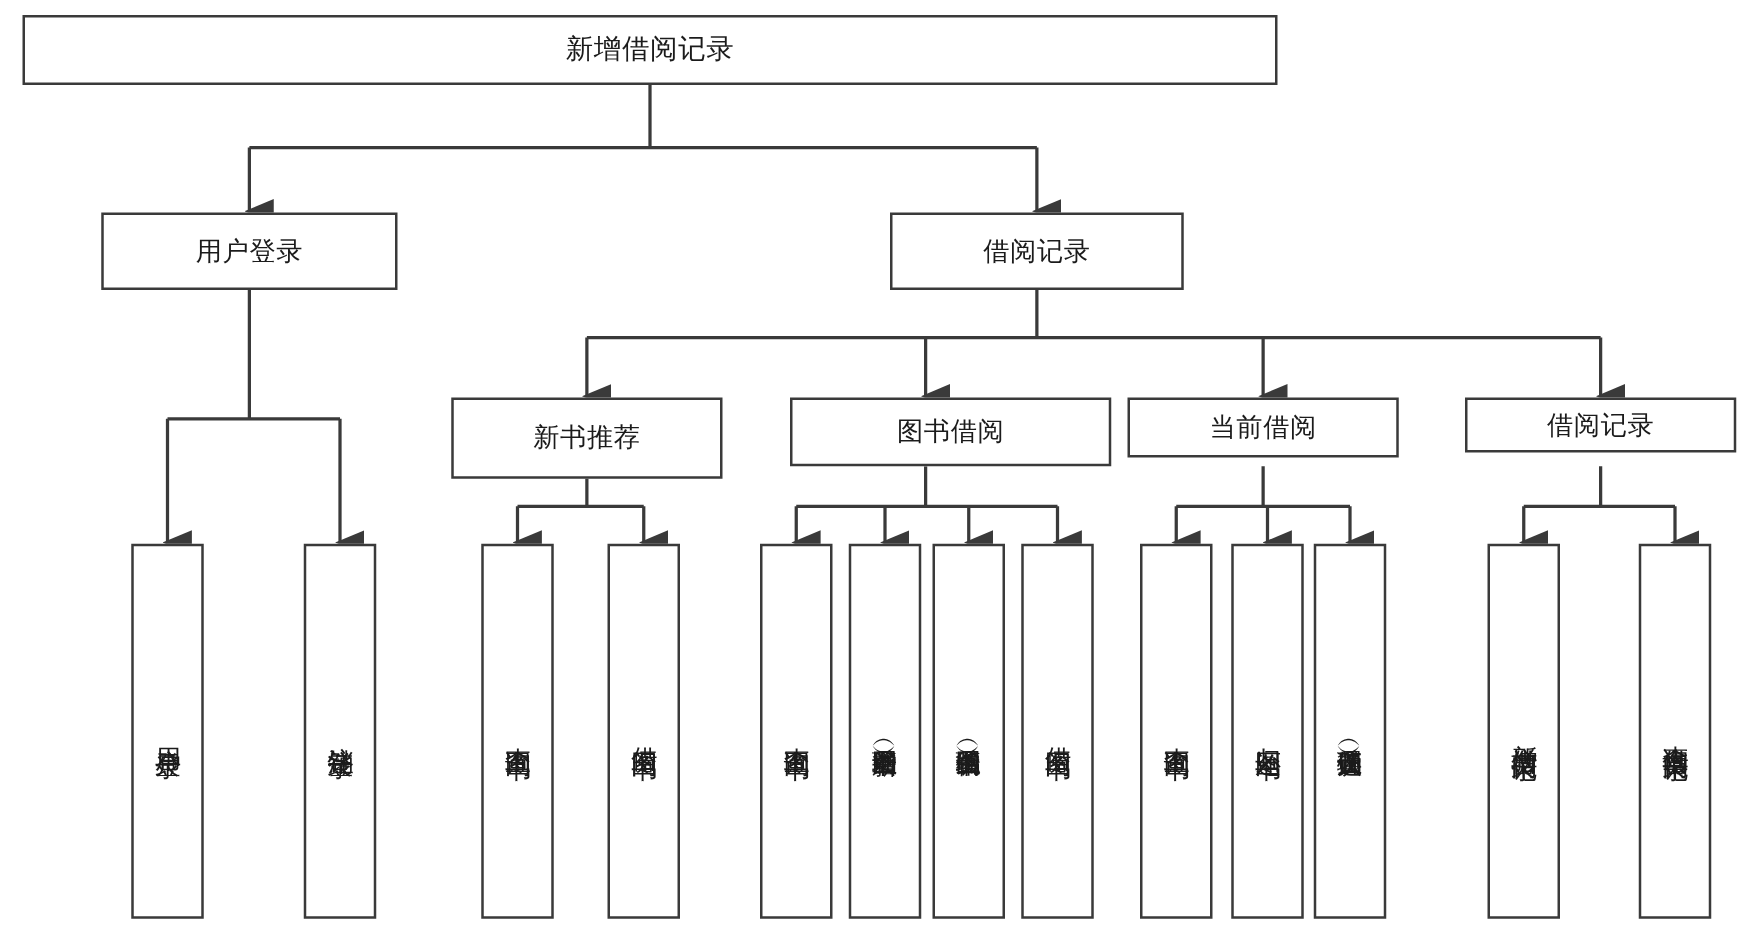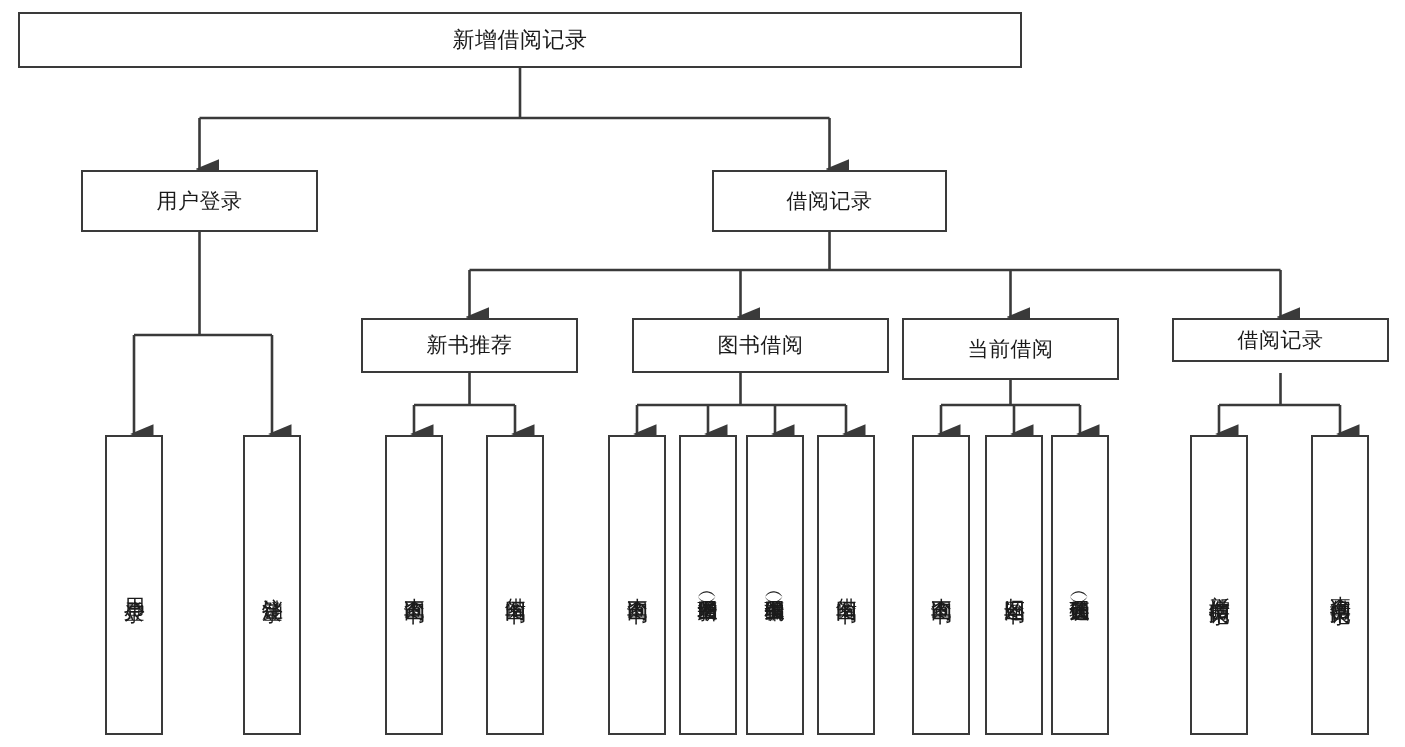--- a/index.html
+++ b/index.html
@@ -127,27 +127,27 @@
   <div id="nodes-layer">
       <div class="node horiz root" style="left: 18px; top: 12px; width: 1004px; height: 56px;">
         <span class="node-label">新增借阅记录</span>
       </div>
       <div class="node horiz" style="left: 81px; top: 170px; width: 237px; height: 62px;">
         <span class="node-label">用户登录</span>
       </div>
       <div class="node horiz" style="left: 712px; top: 170px; width: 235px; height: 62px;">
         <span class="node-label">借阅记录</span>
       </div>
-      <div class="node horiz" style="left: 361px; top: 318px; width: 217px; height: 55px; font-family: Liberation Serif, serif;">
+      <div class="node horiz" style="left: 361px; top: 318px; width: 217px; height: 65px; font-family: Liberation Serif, serif;">
         <span class="node-label">新书推荐</span>
       </div>
       <div class="node horiz" style="left: 632px; top: 318px; width: 257px; height: 55px;">
         <span class="node-label">图书借阅</span>
       </div>
-      <div class="node horiz" style="left: 902px; top: 318px; width: 217px; height: 62px;">
+      <div class="node horiz" style="left: 902px; top: 318px; width: 217px; height: 48px;">
         <span class="node-label">当前借阅</span>
       </div>
       <div class="node horiz" style="left: 1172px; top: 318px; width: 217px; height: 44px;">
         <span class="node-label">借阅记录</span>
       </div>
       <div class="node vert" style="left: 105px; top: 435px; width: 58px; height: 300px;">
         <span class="node-label">用户登录</span>
       </div>
       <div class="node vert" style="left: 243px; top: 435px; width: 58px; height: 300px;">
         <span class="node-label">注销登录</span>

